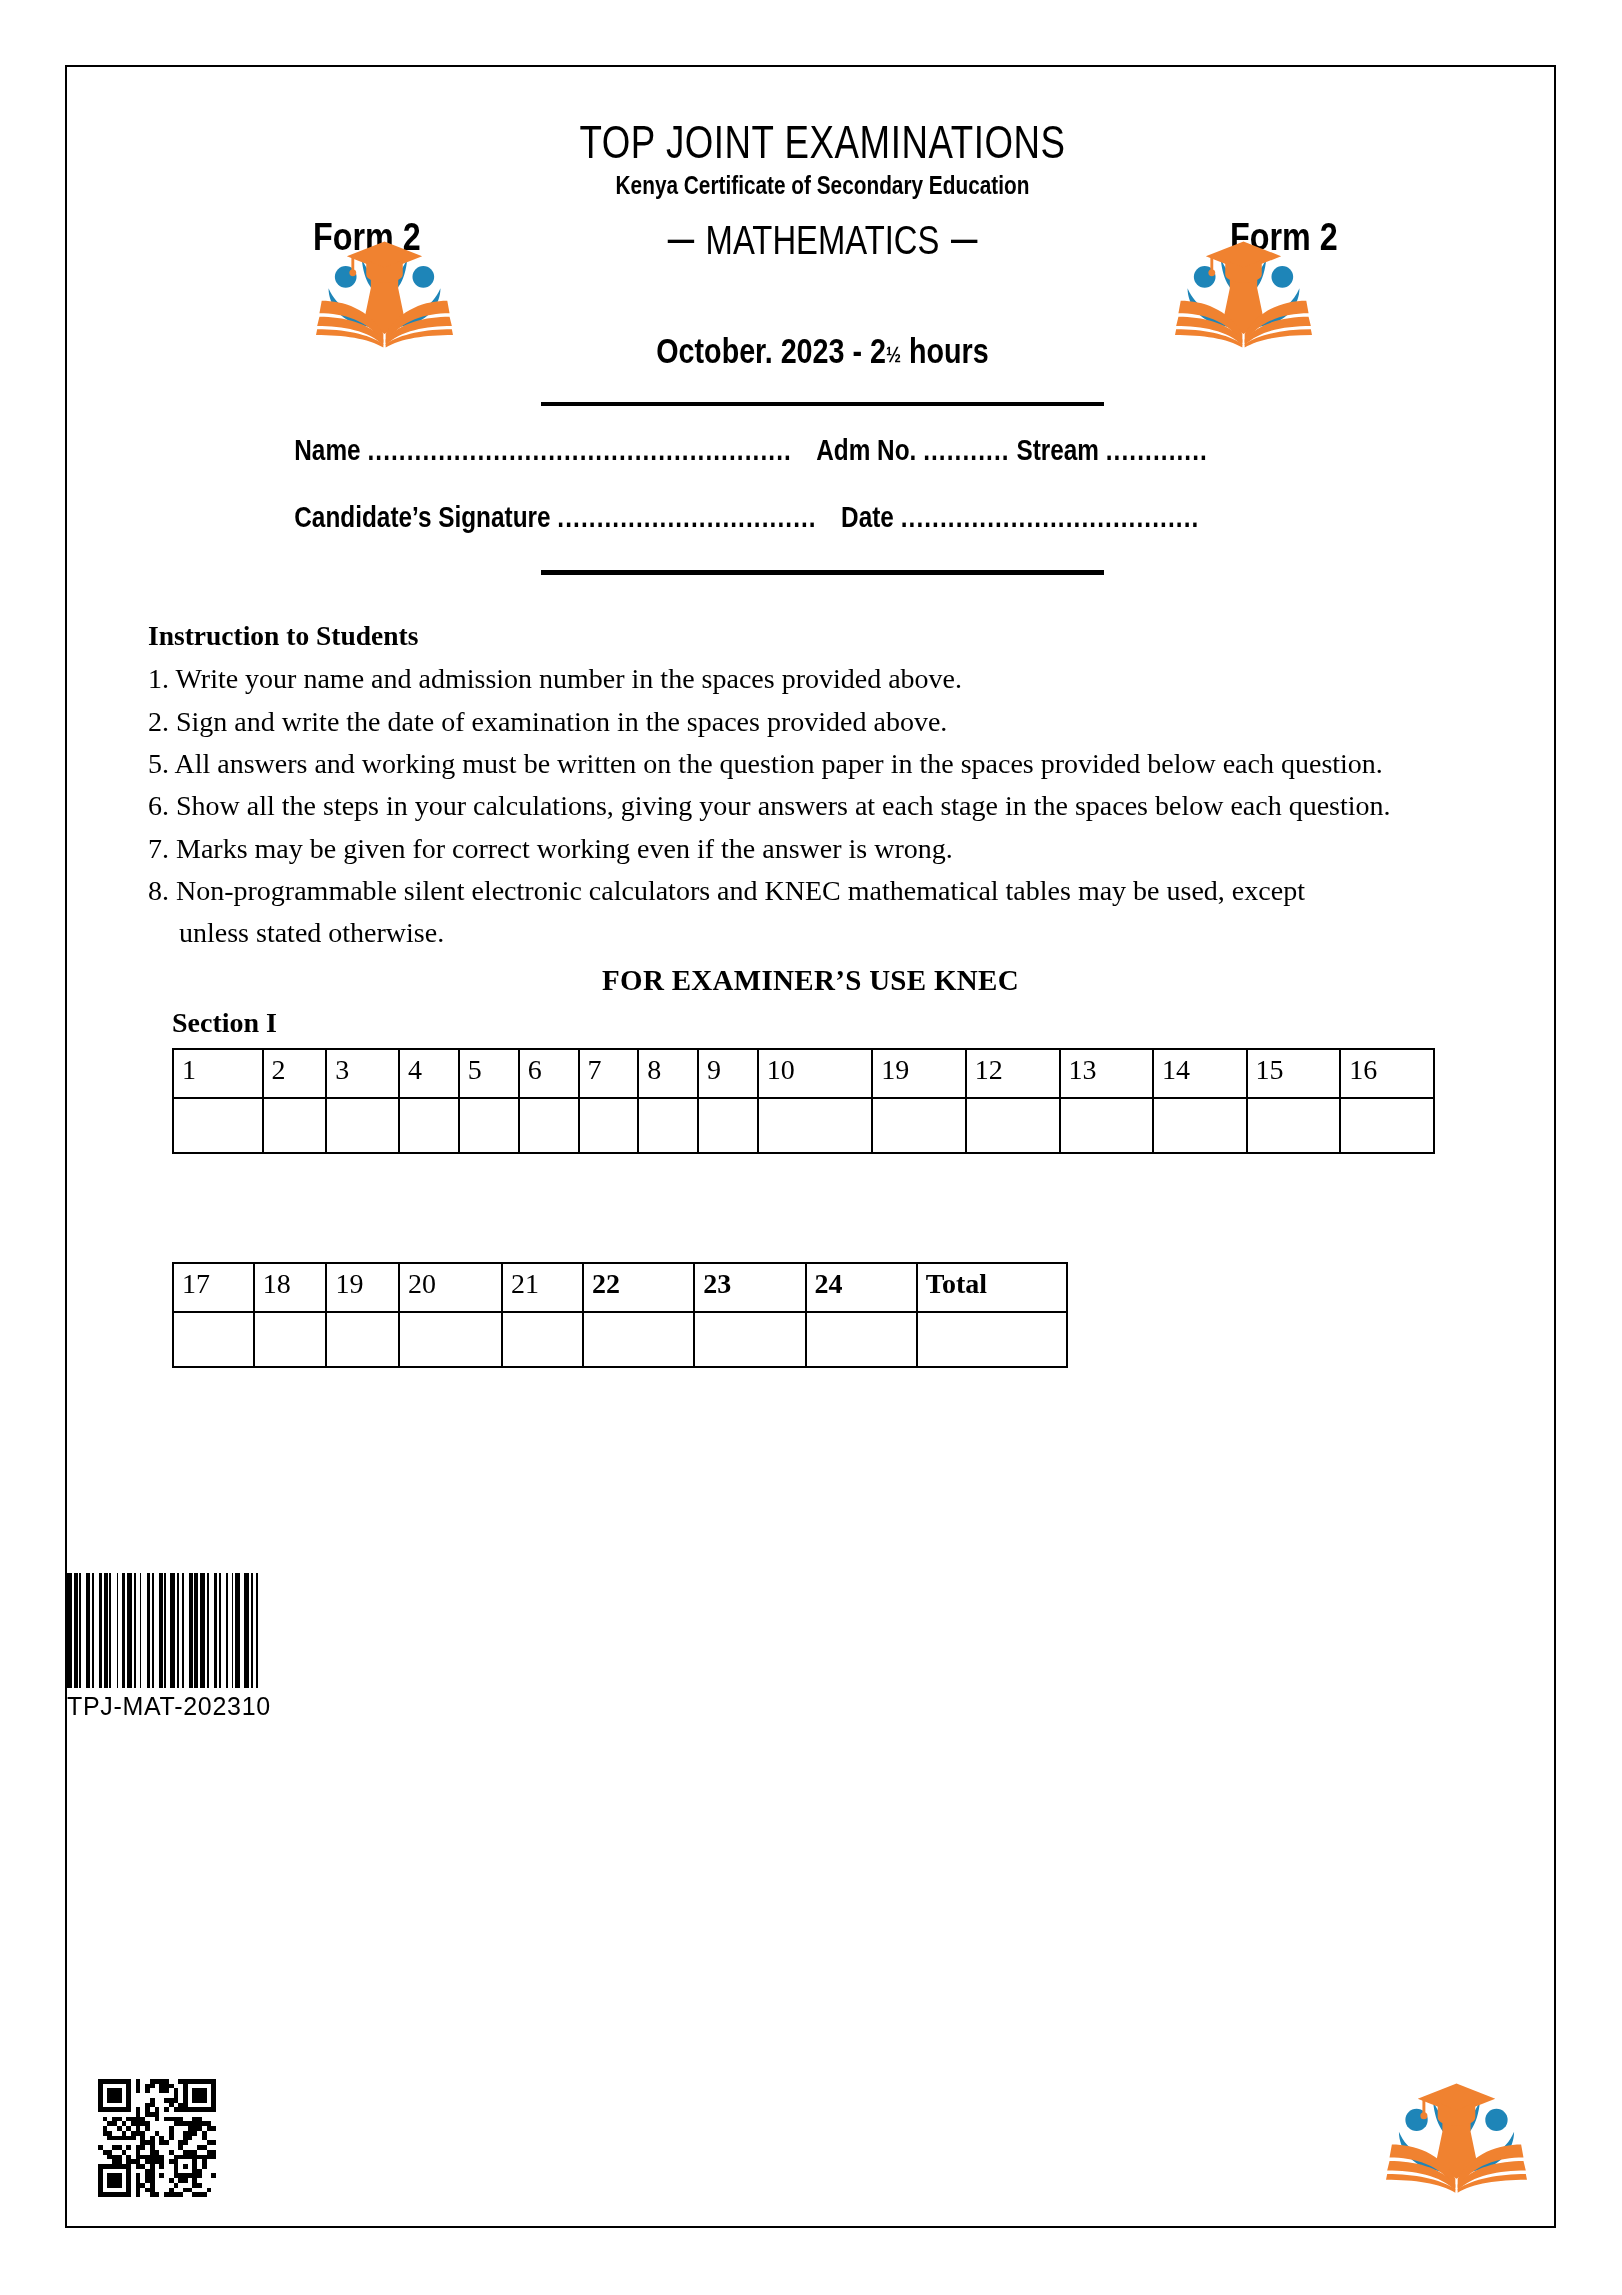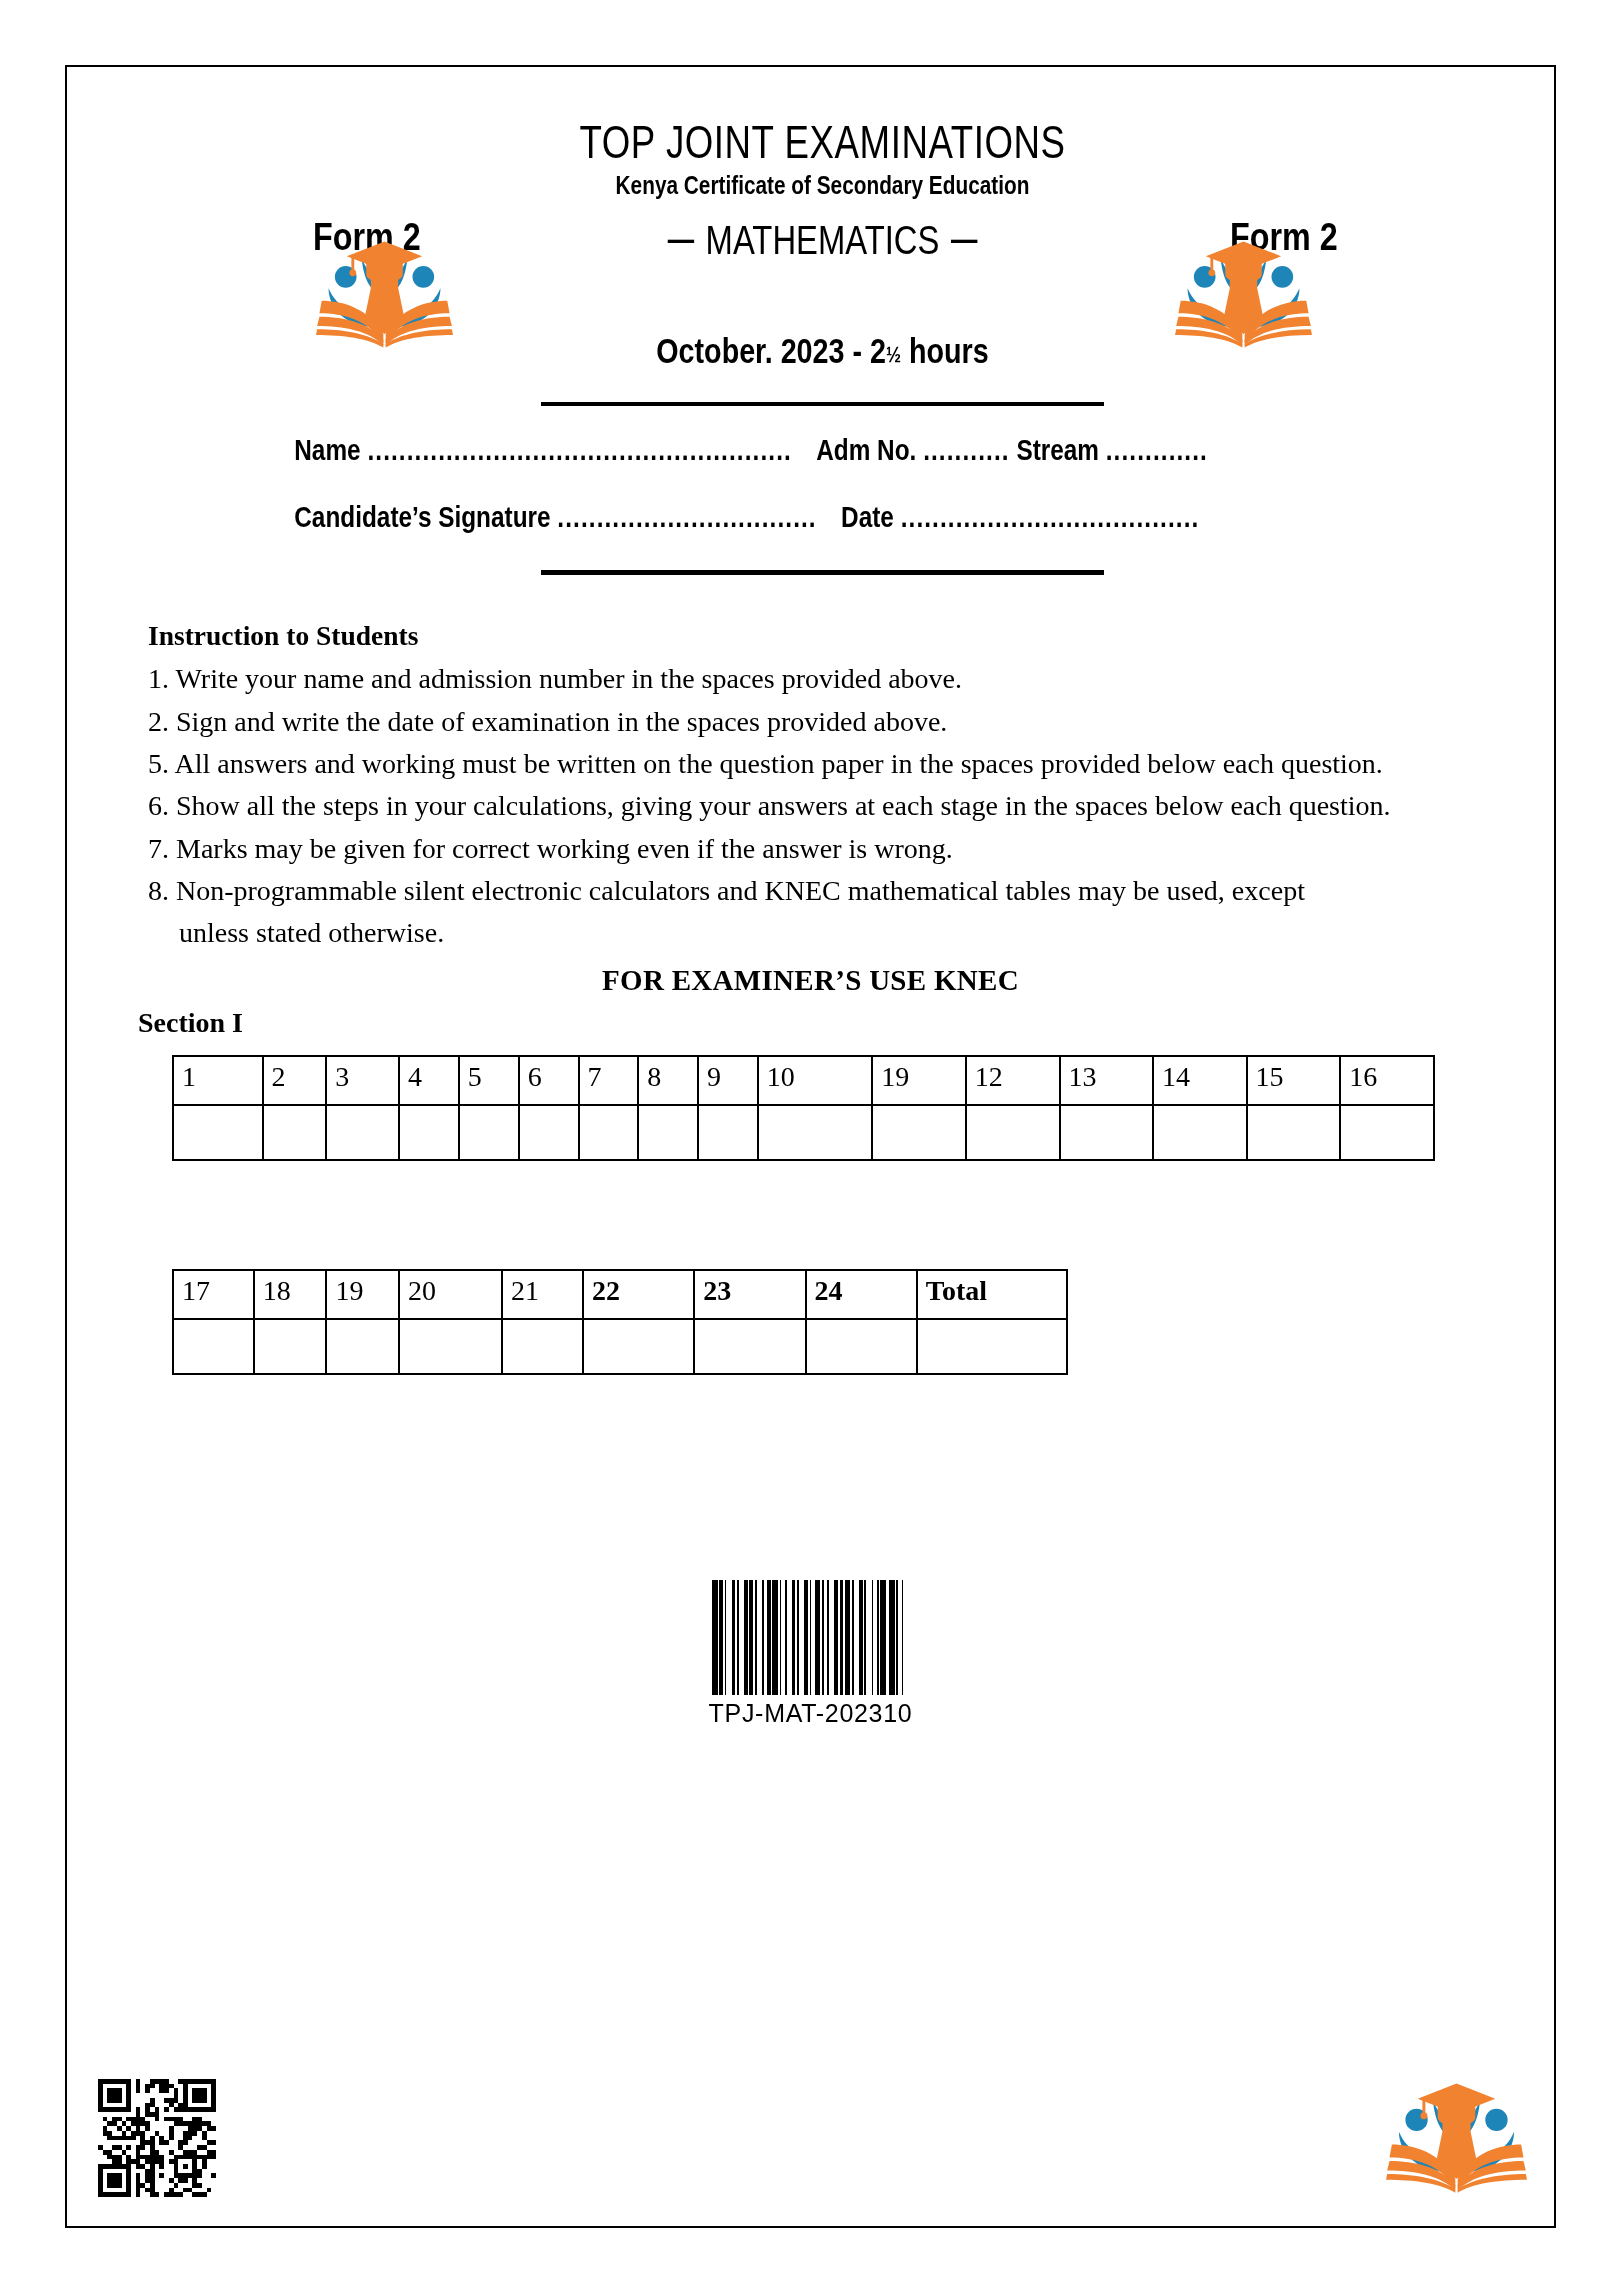--- a/index.html
+++ b/index.html
@@ -167,25 +167,25 @@
 
   
   .examiner-head {
     text-align: center;
     font-weight: 700;
     font-size: 29px;
     margin-top: 10.5px;
     letter-spacing: 0.3px;
   }
   .section-label {
-    padding-left: 71px;
+    padding-left: 105px;
     font-weight: 700;
     font-size: 28px;
     margin-top: 10.5px;
-    margin-bottom: 16px;
+    margin-bottom: 9px;
   }
 
   table.marks {
     border-collapse: collapse;
     margin-left: 105px;
     table-layout: fixed;
   }
   table.marks th, table.marks td {
     border: 2px solid #000000;
     font-size: 28px;
@@ -202,21 +202,20 @@
 
   #table-section-1 { width: 1263px; }
   #table-section-2 {
     margin-top: 108px;
     width: 896px;
   }
 
   
   .barcode-wrap {
     margin-top: 196px;
-    text-align: center;
   }
   .barcode-bars {
     display: inline-block;
     height: 115px;
     line-height: 0;
     font-size: 0;
     white-space: nowrap;
   }
   .barcode-bars i {
     display: inline-block;

